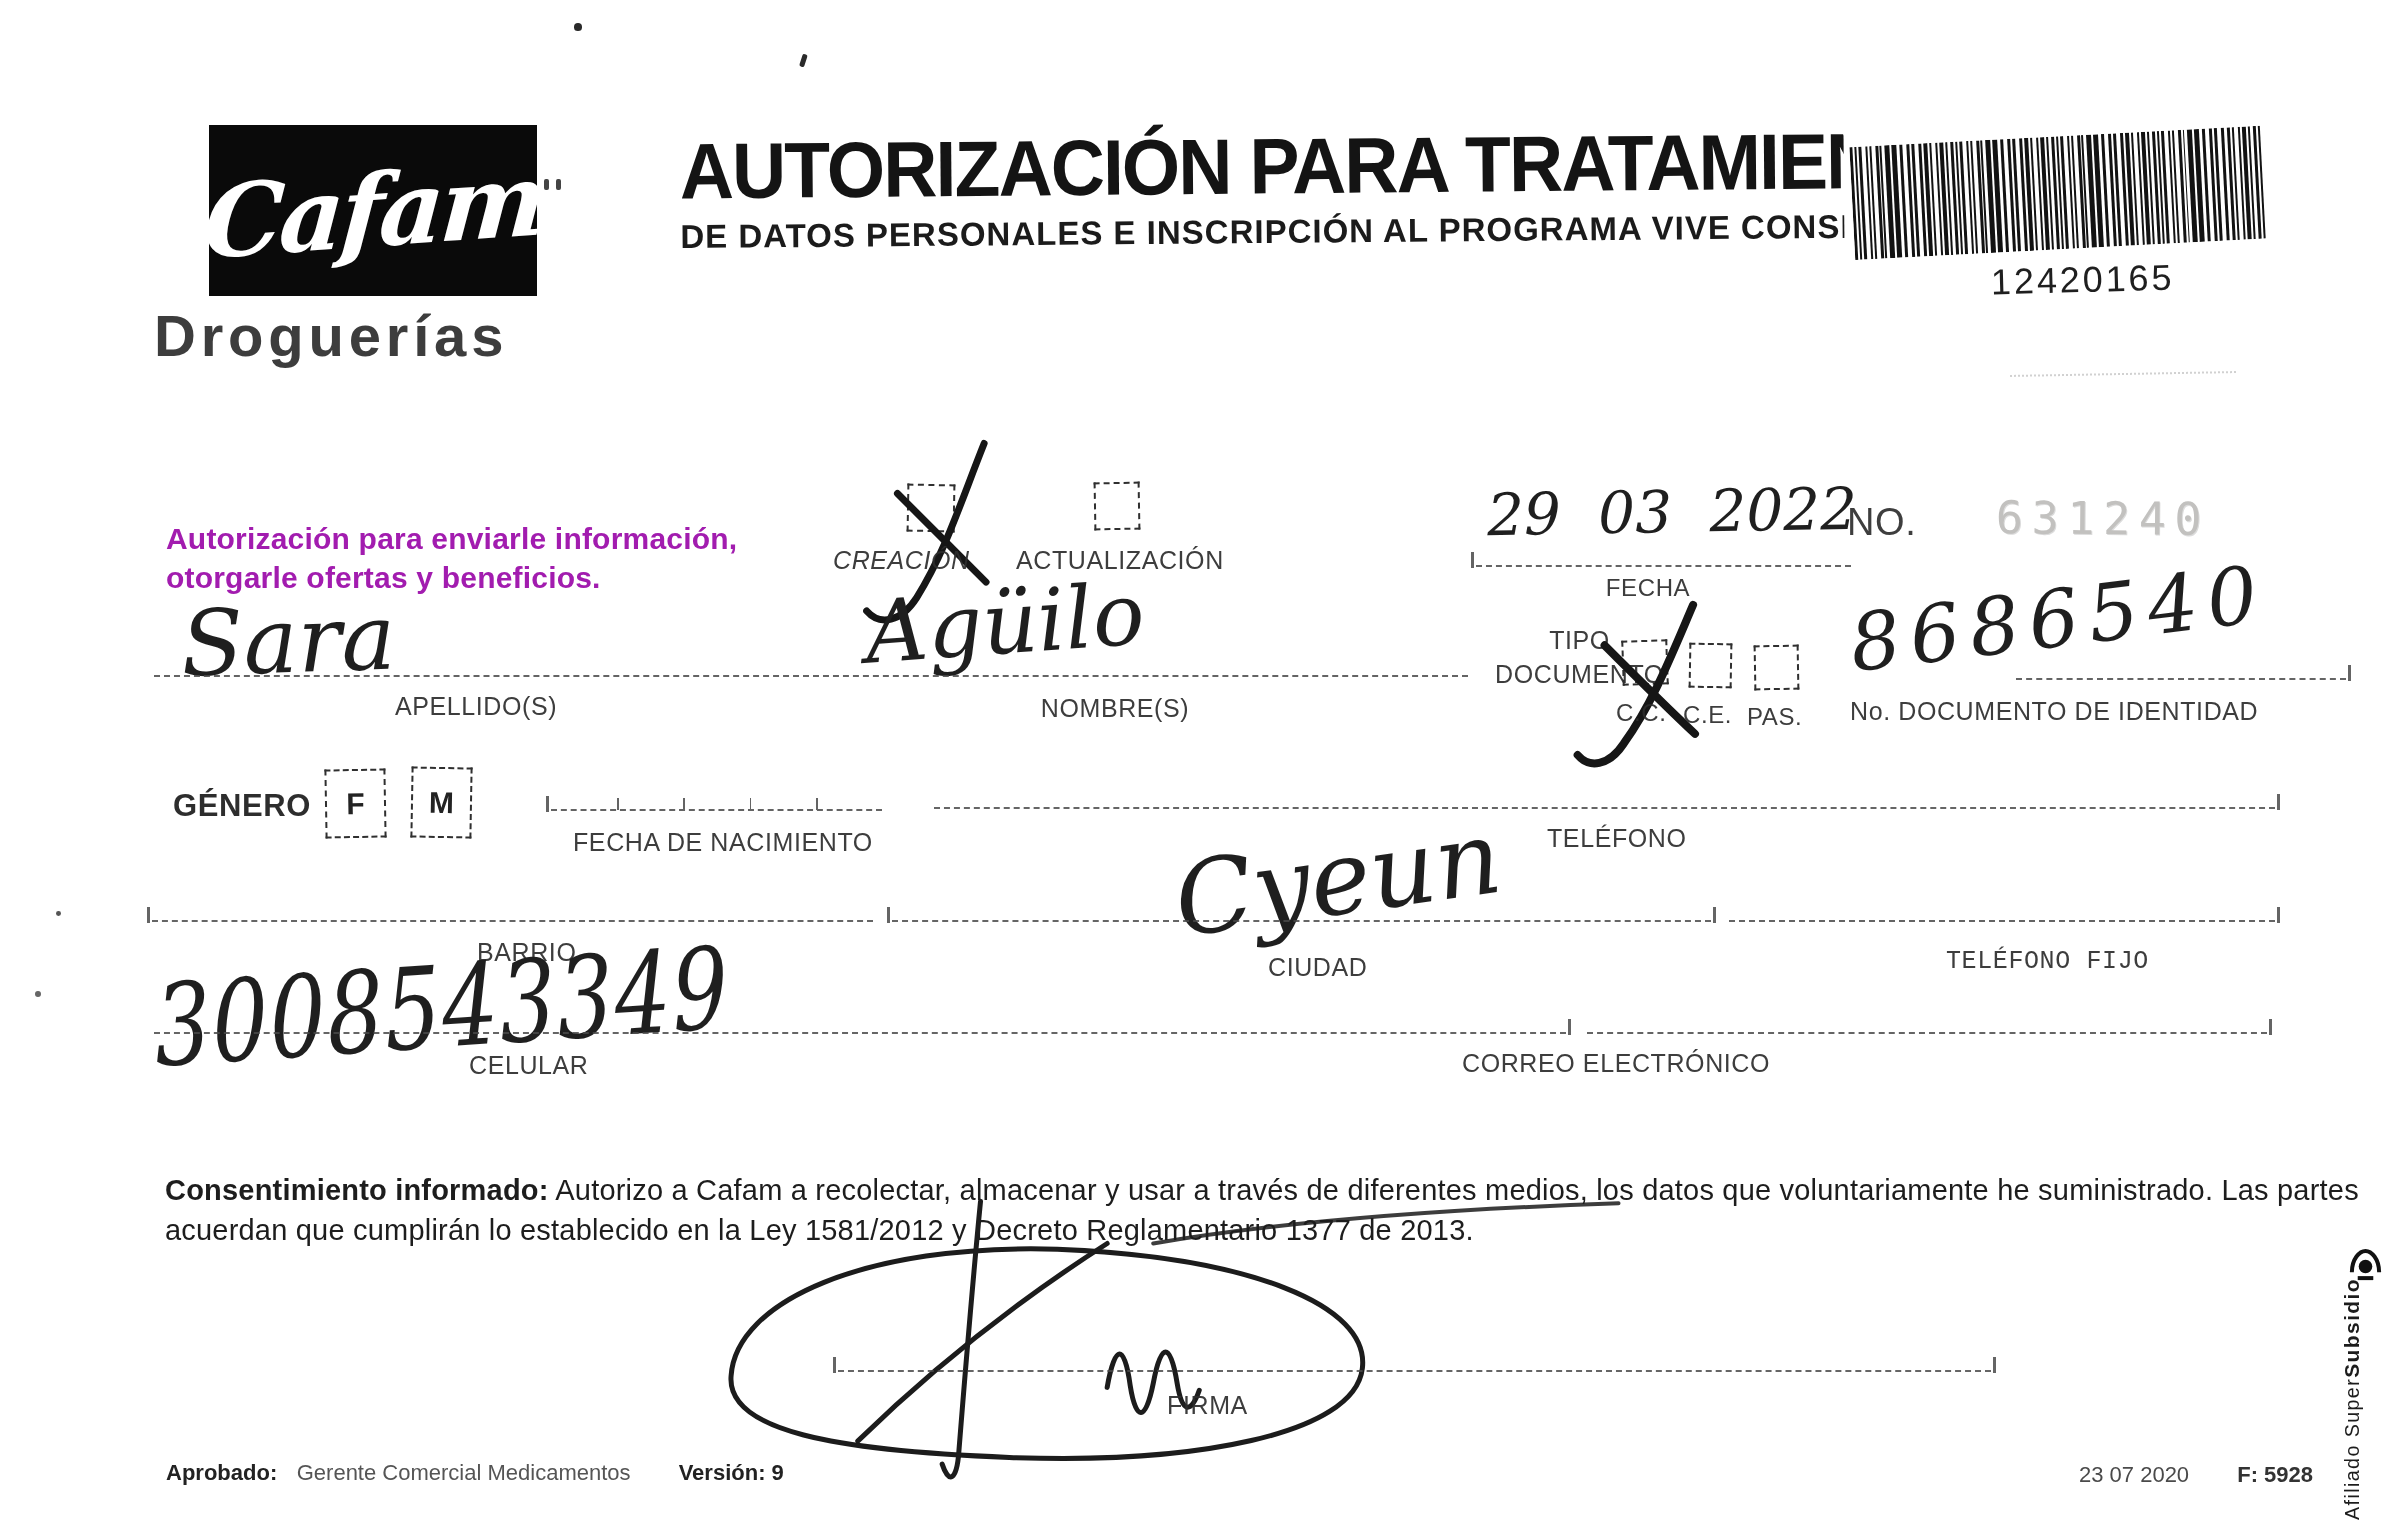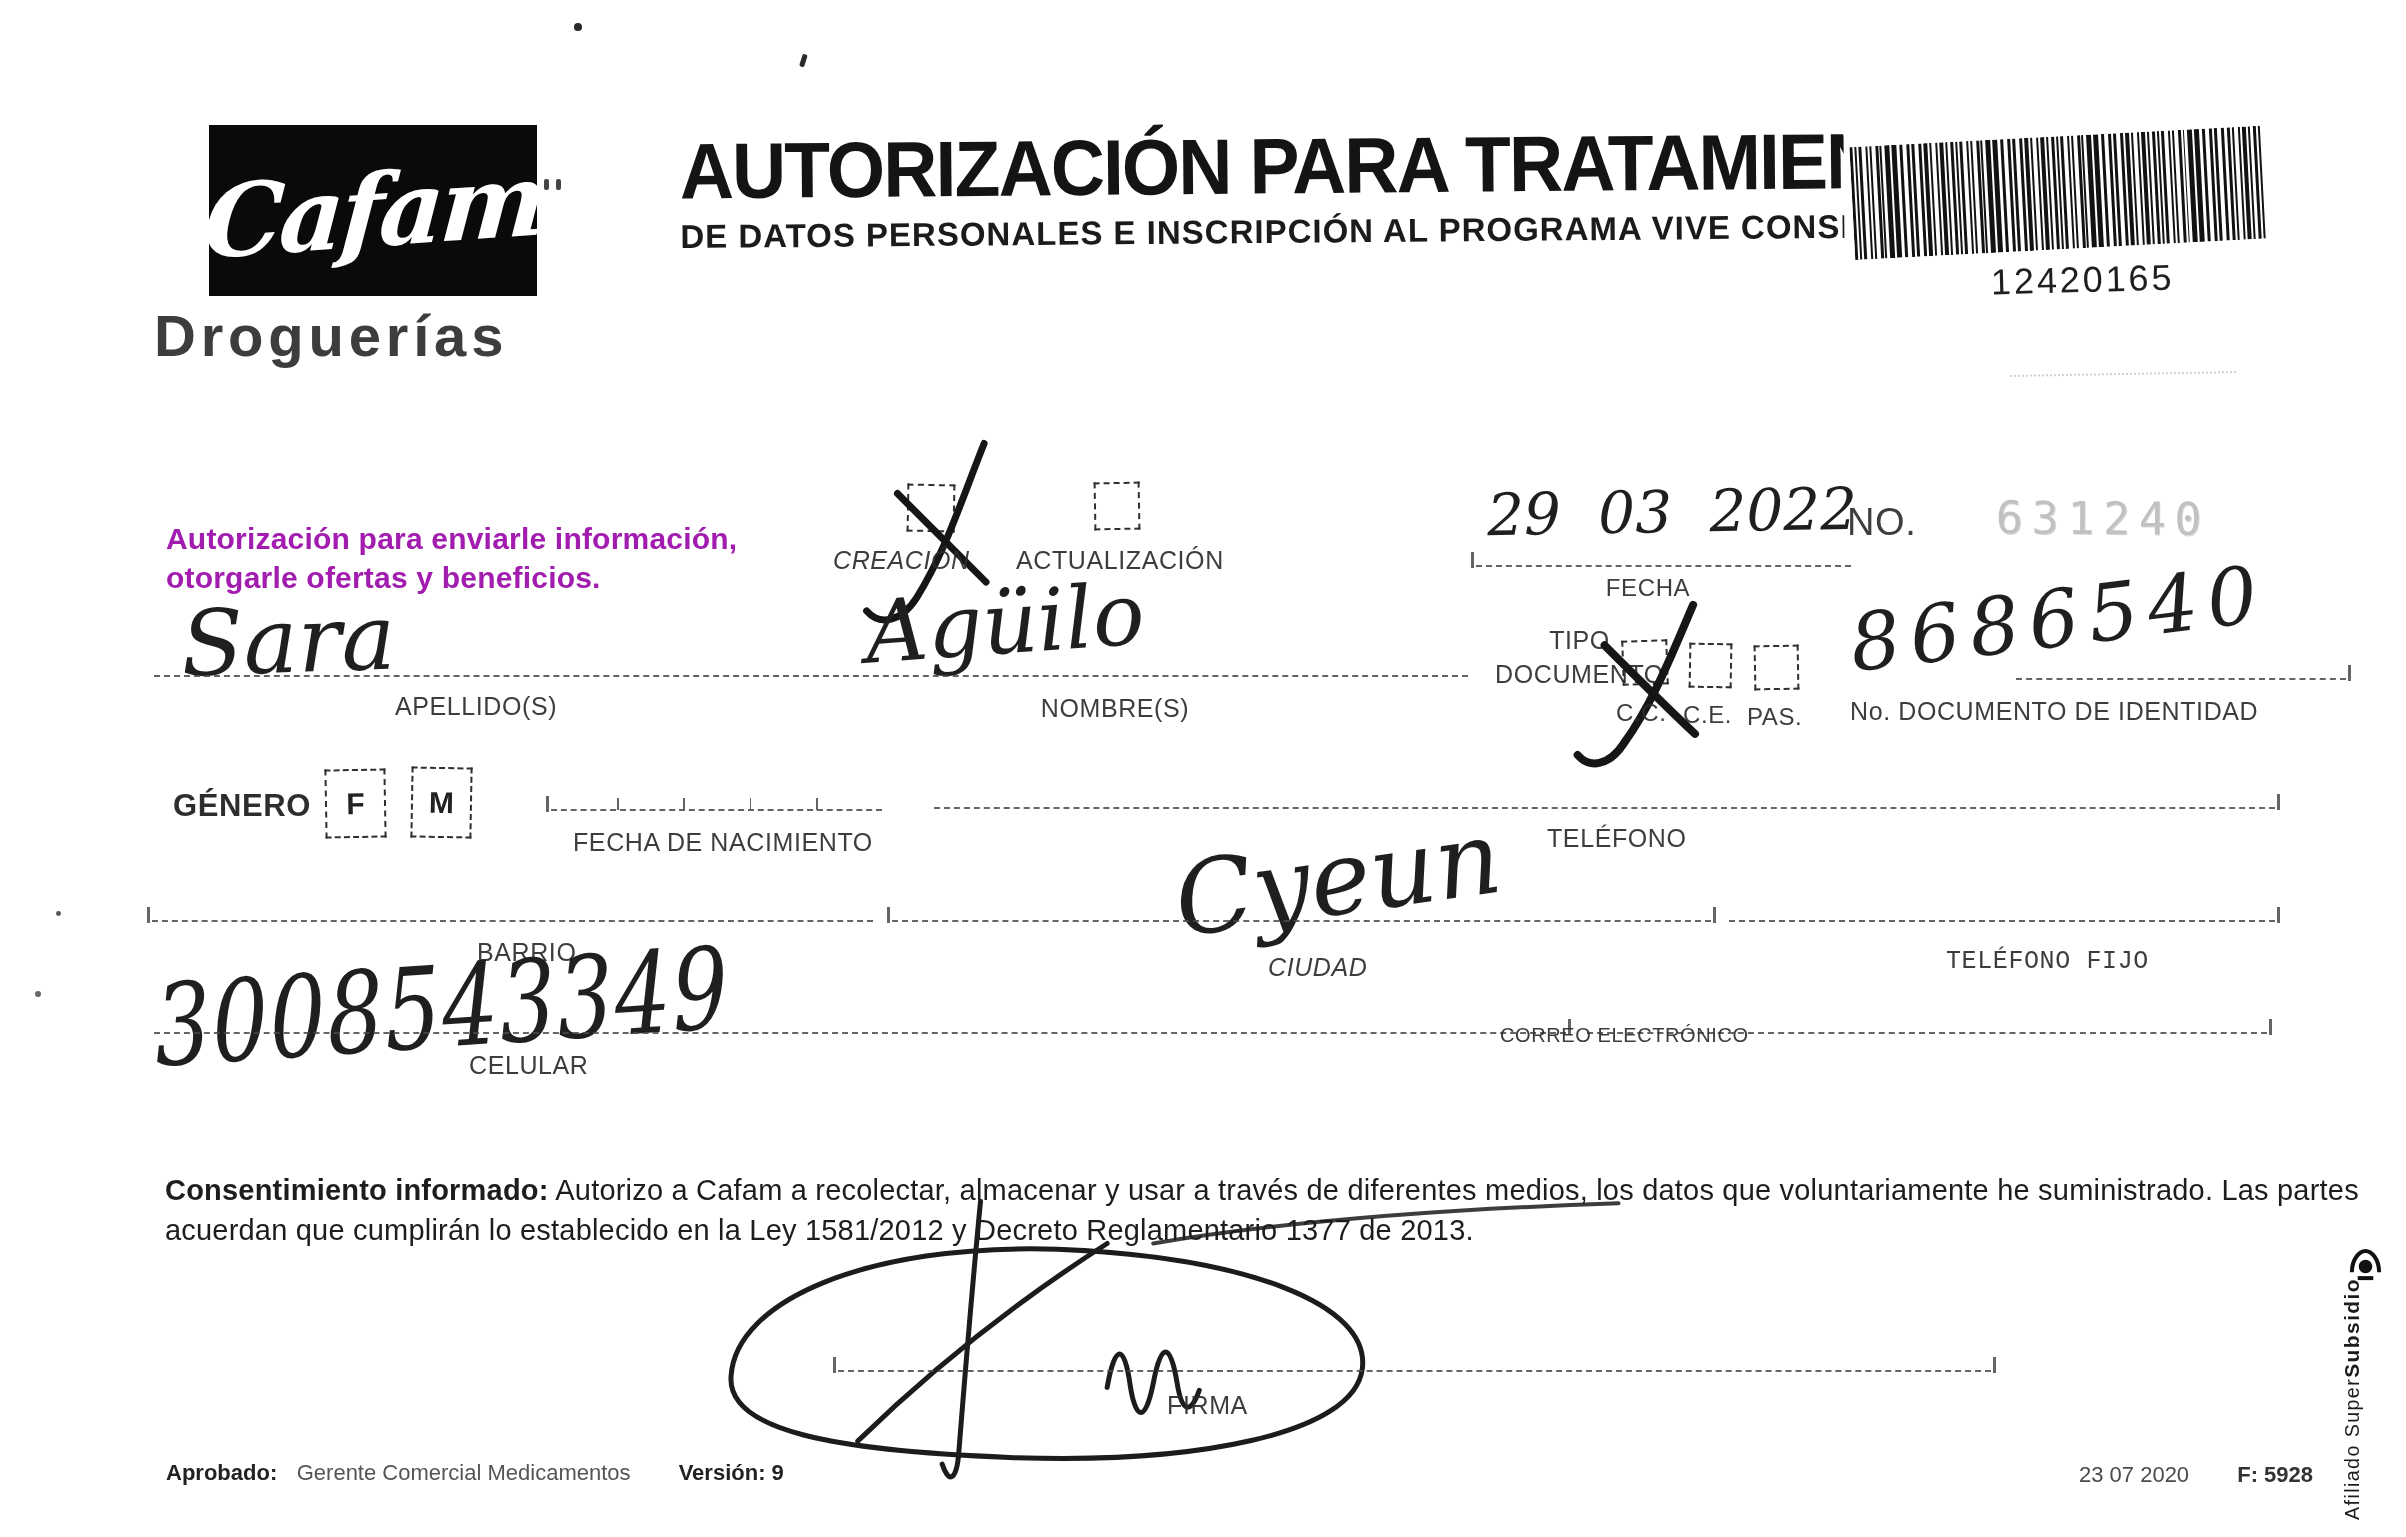--- a/index.html
+++ b/index.html
@@ -142,28 +142,28 @@
   </div>
   <div class="lab" style="left:573px;top:828px;font-size:25px;">FECHA DE NACIMIENTO</div>
   <div class="fline tR" style="left:934px;top:807px;width:1341px;"></div>
   <div class="lab" style="left:1547px;top:824px;font-size:25px;">TELÉFONO</div>
 
   <div class="hw" style="left:1174px;top:819px;font-size:102px;transform:rotate(-8deg);">Cyeun</div>
   <div class="fline tL" style="left:152px;top:920px;width:721px;"></div>
   <div class="fline tL tR" style="left:892px;top:920px;width:819px;"></div>
   <div class="fline tR" style="left:1729px;top:920px;width:546px;"></div>
   <div class="lab" style="left:477px;top:938px;font-size:25px;">BARRIO</div>
-  <div class="lab" style="left:1268px;top:953px;font-size:25px;font-style:italic;">CIUDAD</div>
+  <div class="lab" style="left:1268px;top:953px;font-size:25px;">CIUDAD</div>
   <div class="lab" style="left:1946px;top:947px;font-size:25px;font-family:Liberation Mono, monospace;">TELÉFONO FIJO</div>
 
   <div class="hw" style="left:152px;top:961px;font-size:113px;letter-spacing:1.9px;transform:scaleX(0.78) rotate(-3deg);transform-origin:left top;">3008543349</div>
   <div class="fline tR" style="left:154px;top:1032px;width:1412px;"></div>
   <div class="fline tR" style="left:1587px;top:1032px;width:680px;"></div>
   <div class="lab" style="left:469px;top:1051px;font-size:25px;">CELULAR</div>
-  <div class="lab" style="left:1462px;top:1024px;font-size:20px;margin-left:38px;">CORREO ELECTRÓNICO</div>
+  <div class="lab" style="left:1462px;top:1049px;font-size:25px;">CORREO ELECTRÓNICO</div>
 
   <div class="consent">
     <b>Consentimiento informado:</b><span> Autorizo a Cafam a recolectar, almacenar y usar a través de diferentes medios, los datos que voluntariamente he suministrado. Las partes acuerdan que cumplirán lo establecido en la Ley 1581/2012 y Decreto Reglamentario 1377 de 2013.</span>
   </div>
 
   <svg class="abs" style="left:692px;top:1184px;width:980px;height:307px;" viewBox="0 0 1020 320">
     <g fill="none" stroke="#1c1c1c" stroke-width="5" stroke-linecap="round">
       <path d="M40 200 C45 122 180 62 380 68 C580 76 706 126 698 192 C690 262 520 292 330 285 C150 278 35 258 40 200 Z"></path>
       <path d="M172 268 C242 200 332 126 432 62"></path>
       <path d="M300 18 C292 100 284 196 277 284 C274 312 266 310 260 292"></path>

